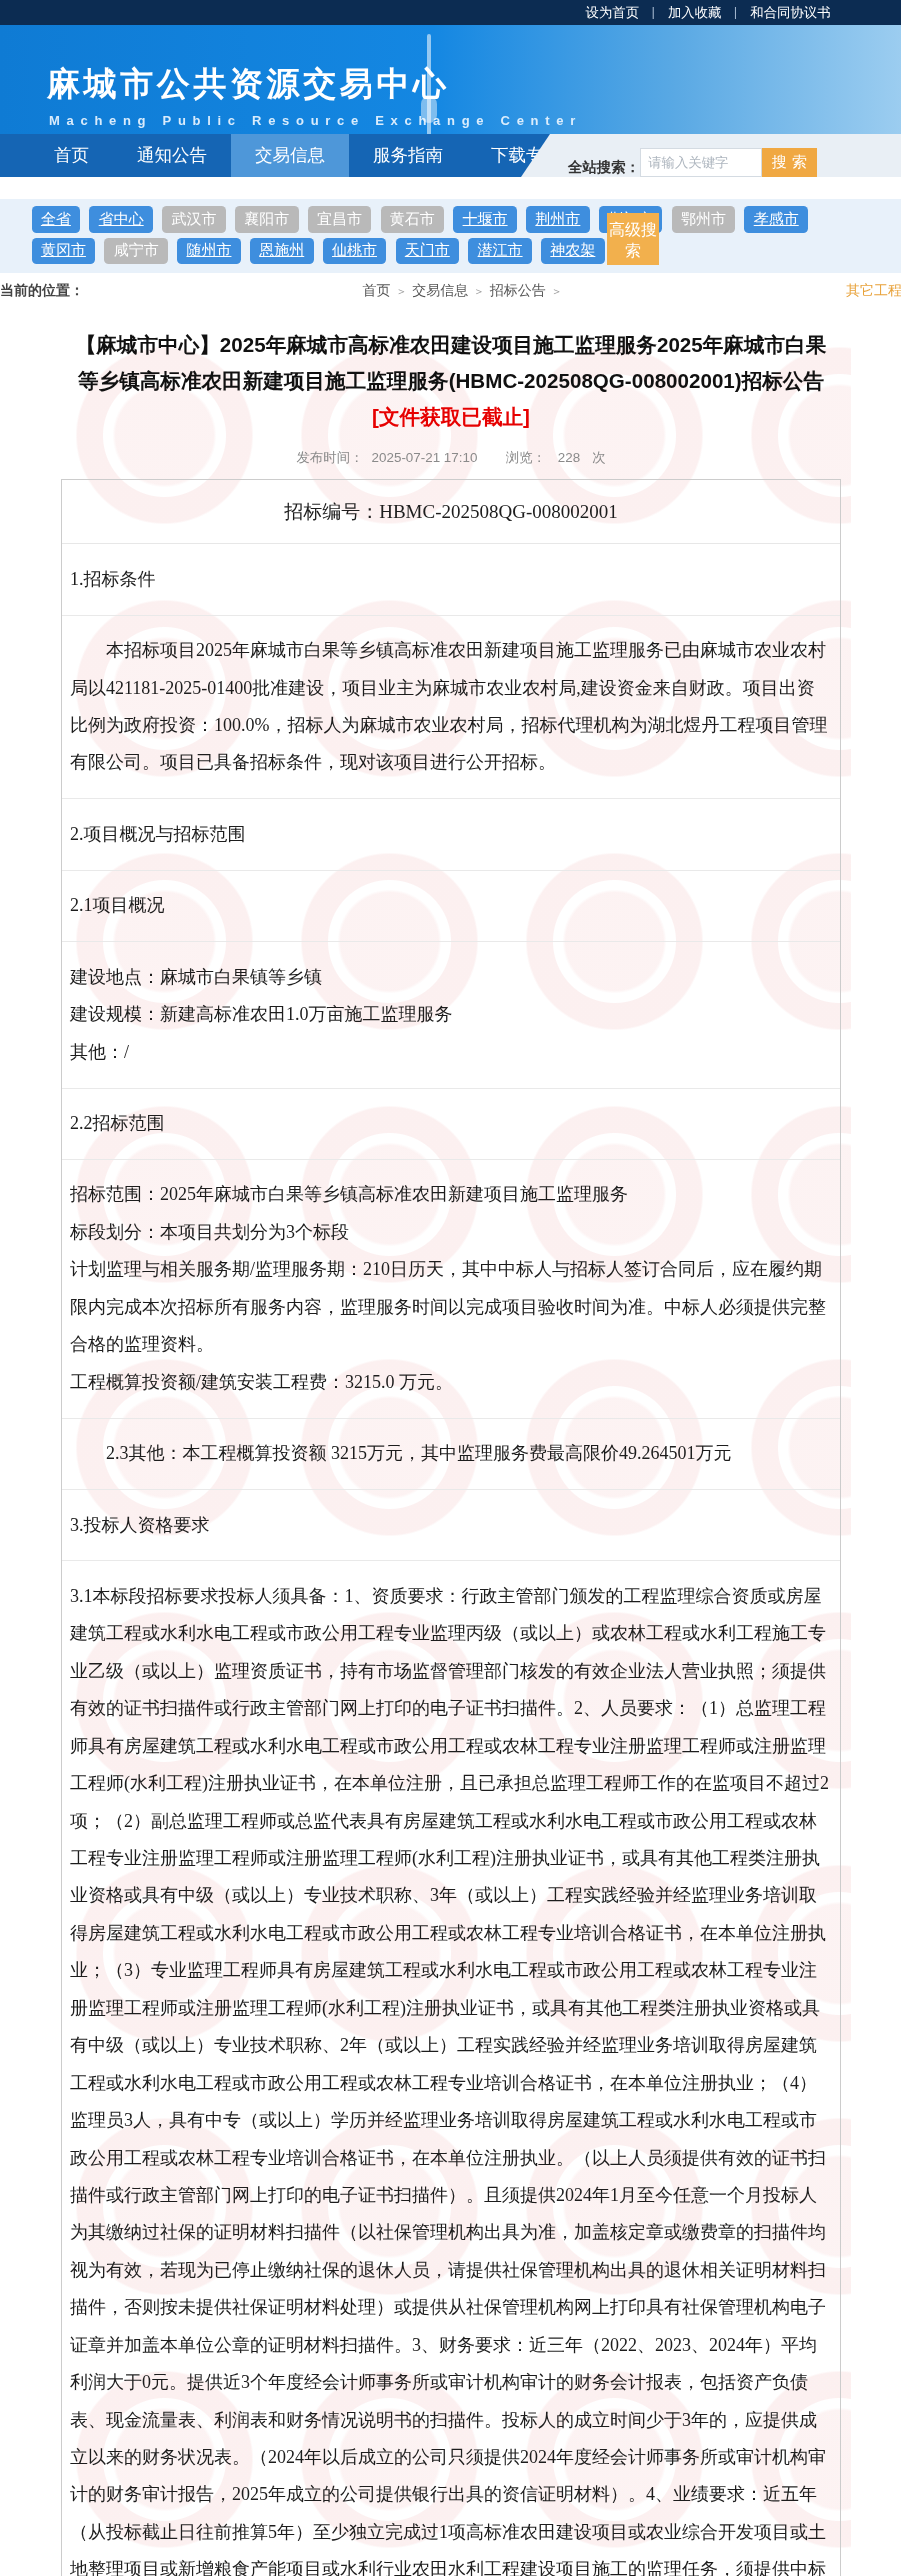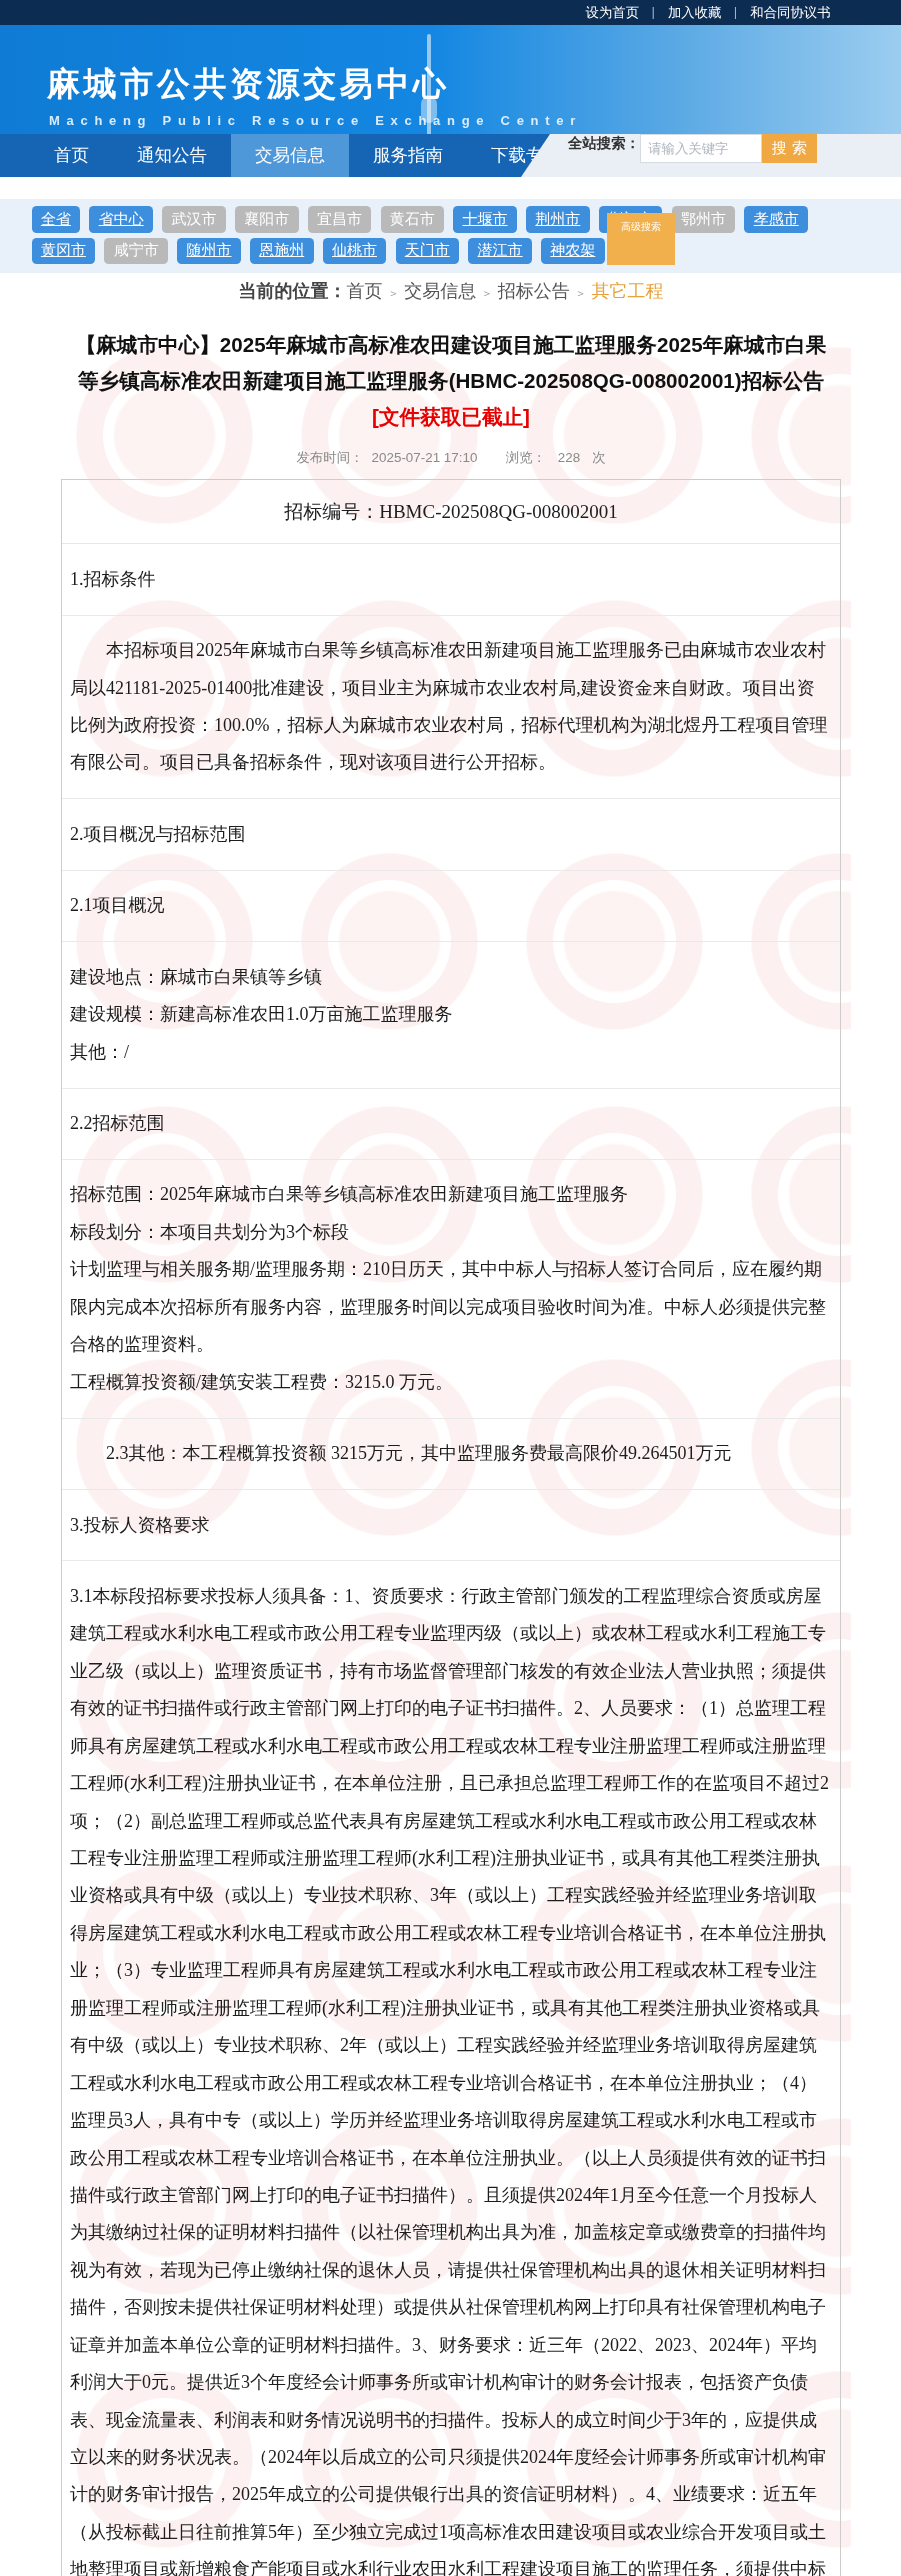--- a/index.html
+++ b/index.html
@@ -18,36 +18,36 @@
   .tower { position:absolute; left:427px; top:9.3px; width:4.1px; height:136px; background:rgba(255,255,255,.55); border-radius:2.1px; }
   .tower::before { content:""; position:absolute; left:-6.2px; top:62px; width:16.5px; height:27px; background:rgba(255,255,255,.45); border-radius:8.2px; }
   .tower::after { content:""; position:absolute; left:-11.3px; top:108px; width:27px; height:41px; background:rgba(220,235,250,.35); border-radius:5.2px 5.2px 0 0; }
 
   
   .nav { height:43px; background:#1565b4; display:flex; position:relative; }
   .nav-items { display:flex; padding-left:30px; }
   .nav-item { color:#fff; font-size:17.5px; line-height:43px; padding:0 24px; cursor:pointer; }
   .nav-item.active { background:#4e97d9; }
   .search-panel { position:absolute; right:0; top:0; height:43px; width:381px; background:#e9eff5;
-    clip-path:polygon(29px 0,100% 0,100% 100%,0 100%); display:flex; align-items:flex-start; padding-left:47px; }
+    clip-path:polygon(29px 0,100% 0,100% 100%,0 100%); display:flex; align-items:flex-end; padding-left:47px; }
   .search-label { font-size:14.4px; color:#333; font-weight:bold; }
   .search-input { width:122px; height:29px; border:0.5px solid #d4dbe2; background:#fff; font-size:13.4px; padding:0 7.2px; color:#333; outline:none; }
   .search-input::placeholder { color:#aeb6bf; }
   .search-btn { width:55px; height:29px; background:#f0a842; color:#fff; border:none; font-size:15px; letter-spacing:5.2px; padding-left:5.2px; cursor:pointer; }
-  .adv-btn { position:absolute; left:607px; top:213px; width:68px; height:52px; background:#f2b04d; color:#fff; border:none; font-size:10px; cursor:pointer; z-index:5; display:flex; justify-content:center; padding-top:7.2px; }
+  .adv-btn { position:absolute; left:607px; top:213px; width:52px; height:52px; background:#f2b04d; color:#fff; border:none; font-size:16px; cursor:pointer; z-index:5; display:flex; justify-content:center; padding-top:7.2px; }
 
   
   .gap { height:21.6px; background:#fff; }
   .regions { background:#e8f1fa; padding:5.2px 27px 6.2px; }
   .region-btn { display:inline-block; margin:2.6px 4.6px; padding:3.6px 9.3px; border-radius:4.6px; font-size:15px; color:#fff; cursor:pointer; }
   .region-btn.on { background:#3e8ede;text-decoration:underline; }
   .region-btn.off { background:#b9b9b9; }
 
   
-  .breadcrumb { height:36px; display:flex; align-items:center; justify-content:center; font-size:18px; color:#555; background:#fff; }
+  .breadcrumb { height:36px; display:flex; align-items:center; justify-content:space-between; font-size:14px; color:#555; background:#fff; }
   .breadcrumb .pre { font-weight:bold; color:#444; }
   .crumb { color:#555; cursor:pointer; }
   .crumb::after { content:"＞"; color:#999; font-size:11.3px; margin:0 5.2px; }
   .crumb-cur { color:#e8a23a; }
 
   
   .content { width:799px; margin:0 auto; background:#fff; position:relative; padding:13.4px 0 77px;
     background-image:
       radial-gradient(circle at center, rgba(222,90,90,.075) 0 49px, transparent 52px),
       radial-gradient(circle at center, transparent 0 61px, rgba(222,90,90,.09) 62px 87px, transparent 89px);

